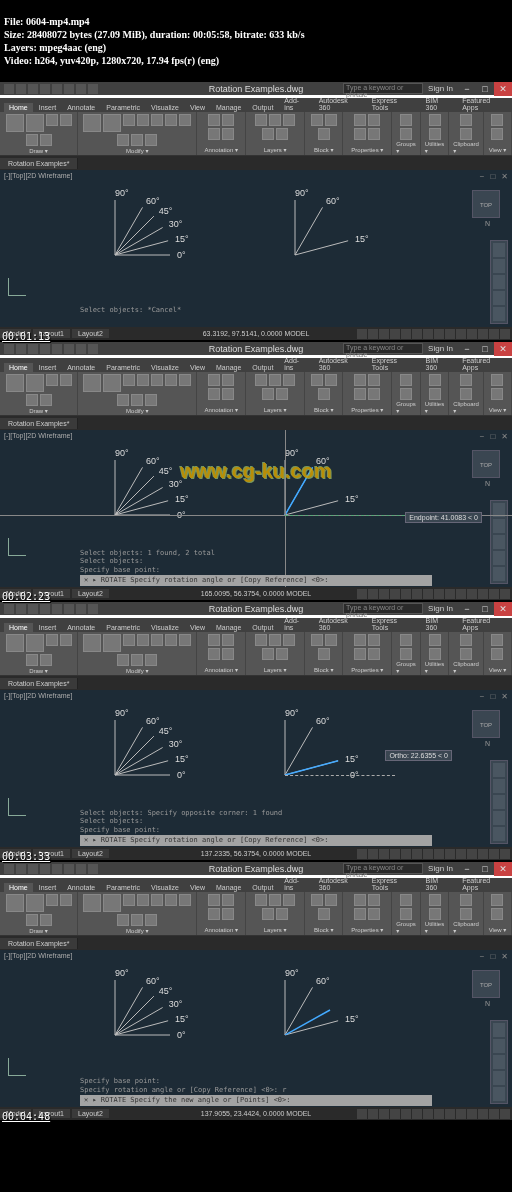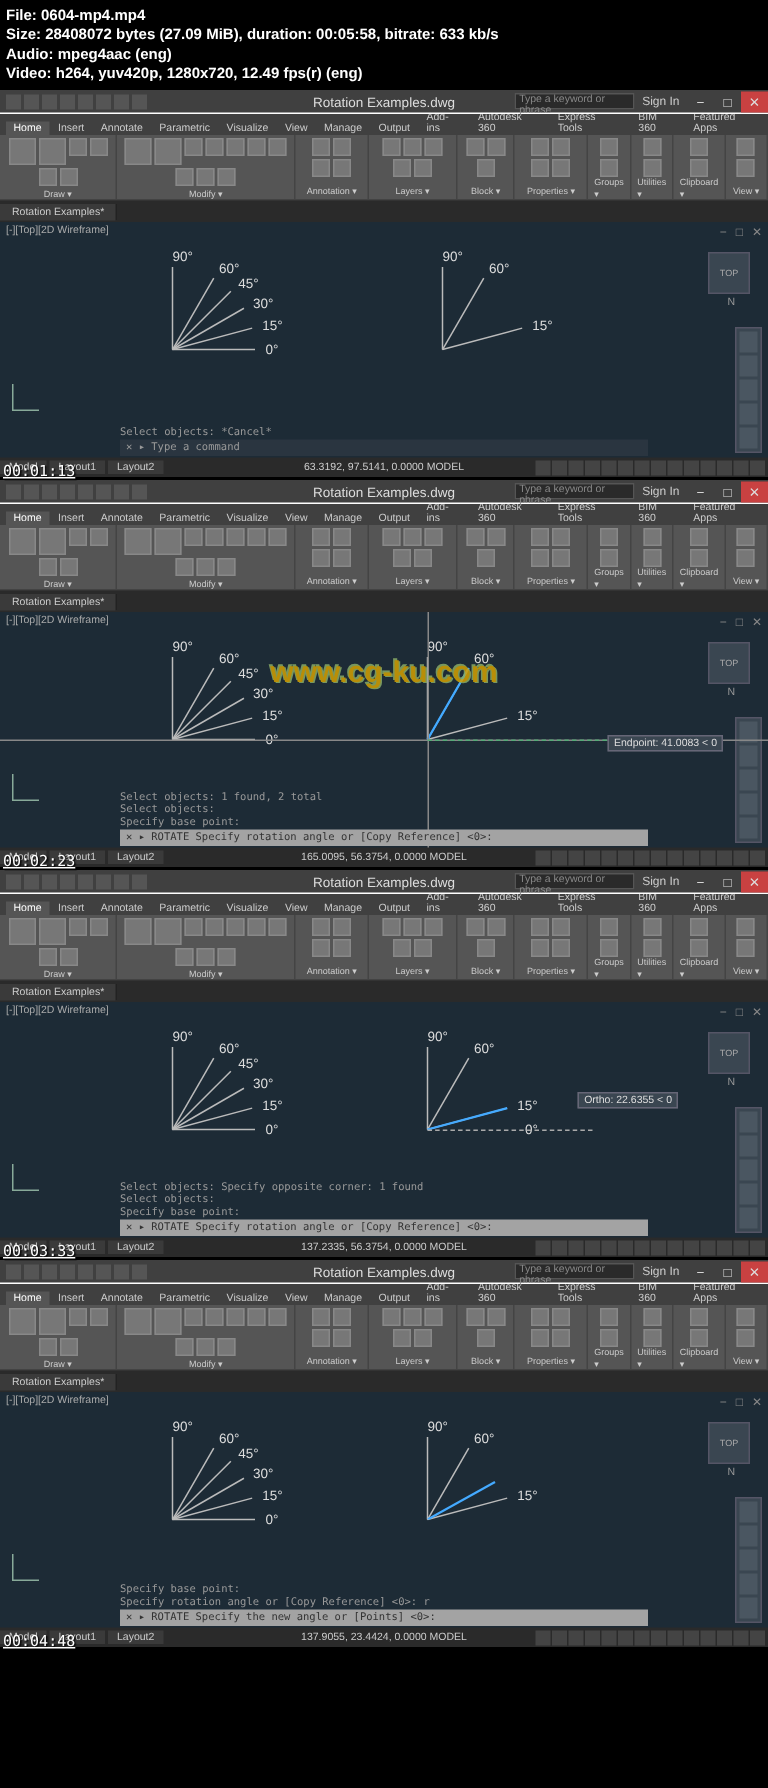--- a/index.html
+++ b/index.html
@@ -1,19 +1,19 @@
 <!DOCTYPE html>
 <html><head>
 <meta charset="utf-8">
 <style>
 * { margin:0; padding:0; box-sizing:border-box; }
 body { background:#000; font-family:Arial,sans-serif; font-size:8px; color:#ccc; width:512px; }
-.meta { color:#fff; font-family:Liberation Sans, sans-serif; font-size:10px; padding:4px 4px; line-height:1.3; background:#000; font-weight:bold; }
+.meta { color:#fff; font-family:Liberation Serif, serif; font-size:10px; padding:15px 4px; line-height:1.3; background:#000; font-weight:bold; }
 .shot { position:relative; margin-bottom:2px; background:#1a2530; }
-.titlebar { background:#404040; height:16px; display:flex; align-items:center; position:relative; border-bottom:1px solid #ffffff; }
+.titlebar { background:#404040; height:16px; display:flex; align-items:center; position:relative; border-bottom:3px solid #ffffff; }
 .titlebar .qat { display:flex; gap:2px; padding-left:4px; }
 .titlebar .qat span { width:10px; height:10px; background:#555; display:inline-block; }
 .titlebar .title { position:absolute; left:50%; transform:translateX(-50%); color:#ddd; font-size:9px; }
 .titlebar .right { position:absolute; right:0; display:flex; align-items:center; gap:1px; }
 .titlebar .search { width:80px; height:11px; background:#2a2a2a; border:1px solid #555; font-size:7px; color:#888; padding-left:2px; }
 .titlebar .signin { color:#ccc; font-size:8px; margin:0 4px; }
 .titlebar .winbtns span { width:18px; height:14px; display:inline-block; text-align:center; font-size:9px; line-height:14px; color:#ddd; }
 .titlebar .winbtns .close { background:#c94141; }
 .ribbon-tabs { background:#404040; display:flex; height:14px; align-items:flex-end; padding-left:4px; gap:1px; }
 .ribbon-tabs span { font-size:7px; color:#ccc; padding:1px 5px; }
@@ -53,22 +53,22 @@
 .crosshair-h { position:absolute; height:1px; background:#888; left:0; right:0; }
 .crosshair-v { position:absolute; width:1px; background:#888; top:0; bottom:0; }
 .track-line { position:absolute; height:1px; border-top:1px dashed #5a7; }
 </style>
 </head>
 <body>
 
 <div class="meta">
   <div>File: 0604-mp4.mp4</div>
   <div>Size: 28408072 bytes (27.09 MiB), duration: 00:05:58, bitrate: 633 kb/s</div>
-  <div>Audio: mpeg4aac (eng)</div>
-  <div>Video: h264, yuv420p, 1280x720, 12.49 fps(r) (eng)</div>
+  <div>Layers: mpeg4aac (eng)</div>
+  <div>Video: h264, yuv420p, 1280x720, 17.94 fps(r) (eng)</div>
 </div>
 
 <div id="shots">
     <div class="shot">
       <div class="titlebar">
         <div class="qat">
           <span></span>
           <span></span>
           <span></span>
           <span></span>
@@ -220,21 +220,20 @@
           </svg><div class="deg" style="left: 5px; top: -2px;">90°</div><div class="deg" style="left: 36px; top: 6.30642px;">60°</div><div class="deg" style="left: 48.8406px; top: 16.1594px;">45°</div><div class="deg" style="left: 58.6936px; top: 29px;">30°</div><div class="deg" style="left: 64.8874px; top: 43.9532px;">15°</div><div class="deg" style="left: 67px; top: 60px;">0°</div></div>
         <div class="fan" style="left: 290px; top: 20px;"><svg width="70" height="70">
             <line x1="5" y1="65" x2="58.12592044589876" y2="50.76495251936136" stroke="#bbb" stroke-width="1"></line>
             <line x1="5" y1="65" x2="32.50000000000001" y2="17.368602791855878" stroke="#bbb" stroke-width="1"></line>
             <line x1="5" y1="65" x2="5.0000000000000036" y2="10" stroke="#bbb" stroke-width="1"></line>
           </svg><div class="deg" style="left: 5px; top: -2px;">90°</div><div class="deg" style="left: 36px; top: 6.30642px;">60°</div><div class="deg" style="left: 64.8874px; top: 43.9532px;">15°</div></div>
         <div class="ucs"></div>
         <div class="cmdhist">
           <div>Select objects: *Cancel*</div>
         </div>
-        <div class="cmdline dark">✕ ▸ Type a command</div>
         <div class="statusbar">
           <span class="mtab">Model</span>
           <span class="mtab">Layout1</span>
           <span class="mtab">Layout2</span>
           <div class="coords">63.3192, 97.5141, 0.0000  MODEL</div>
           <div class="sicons">
             <span></span>
             <span></span>
             <span></span>
             <span></span>

